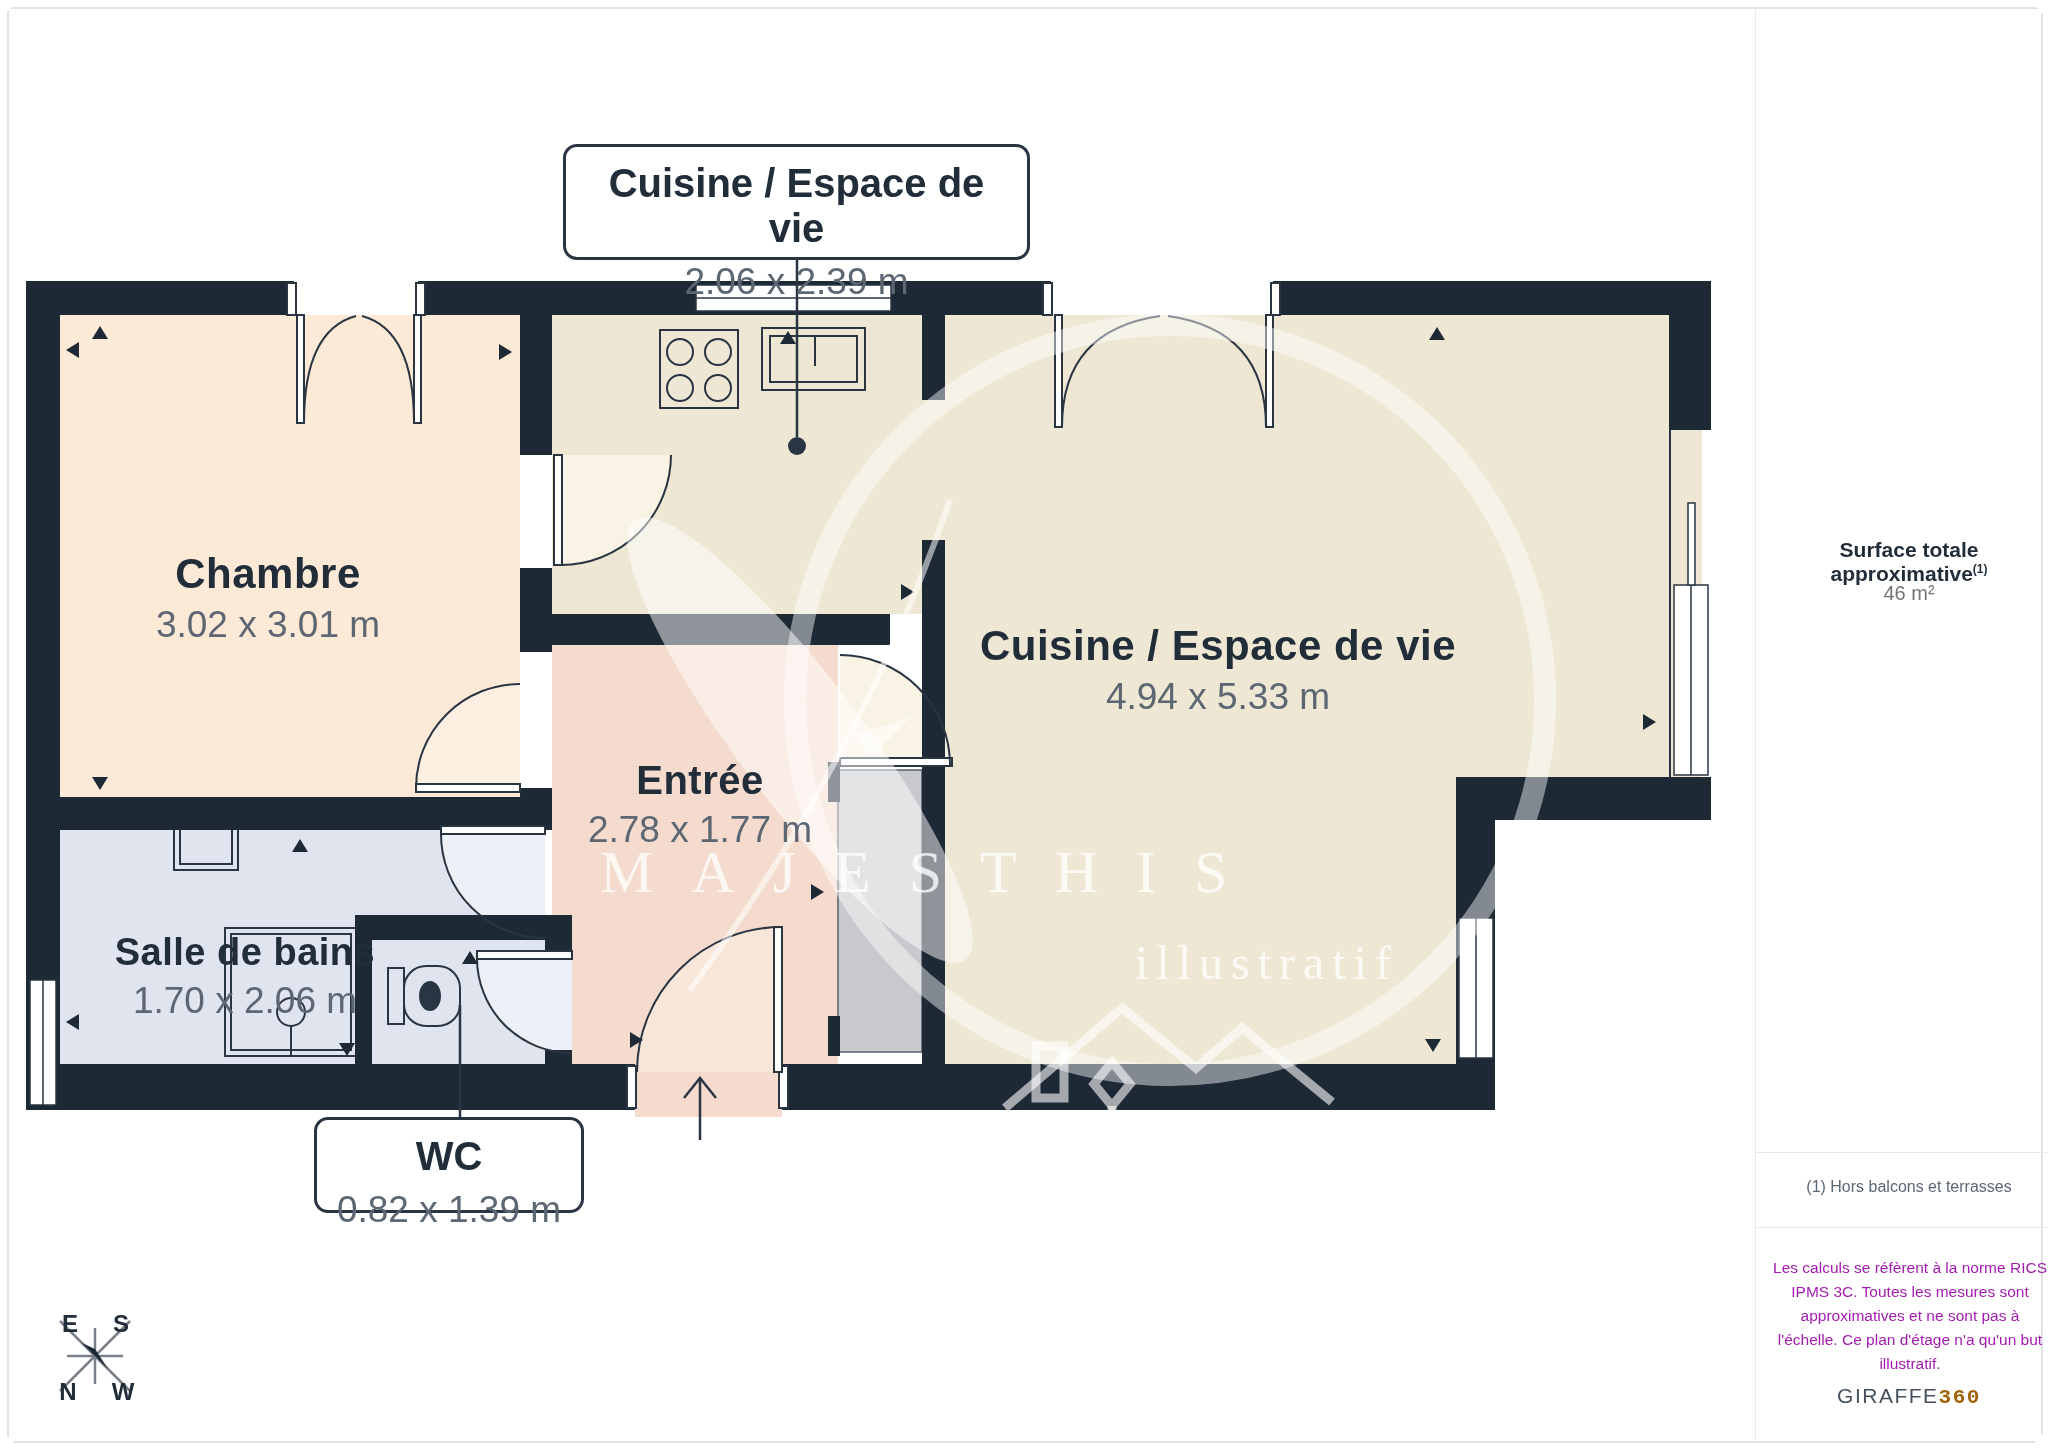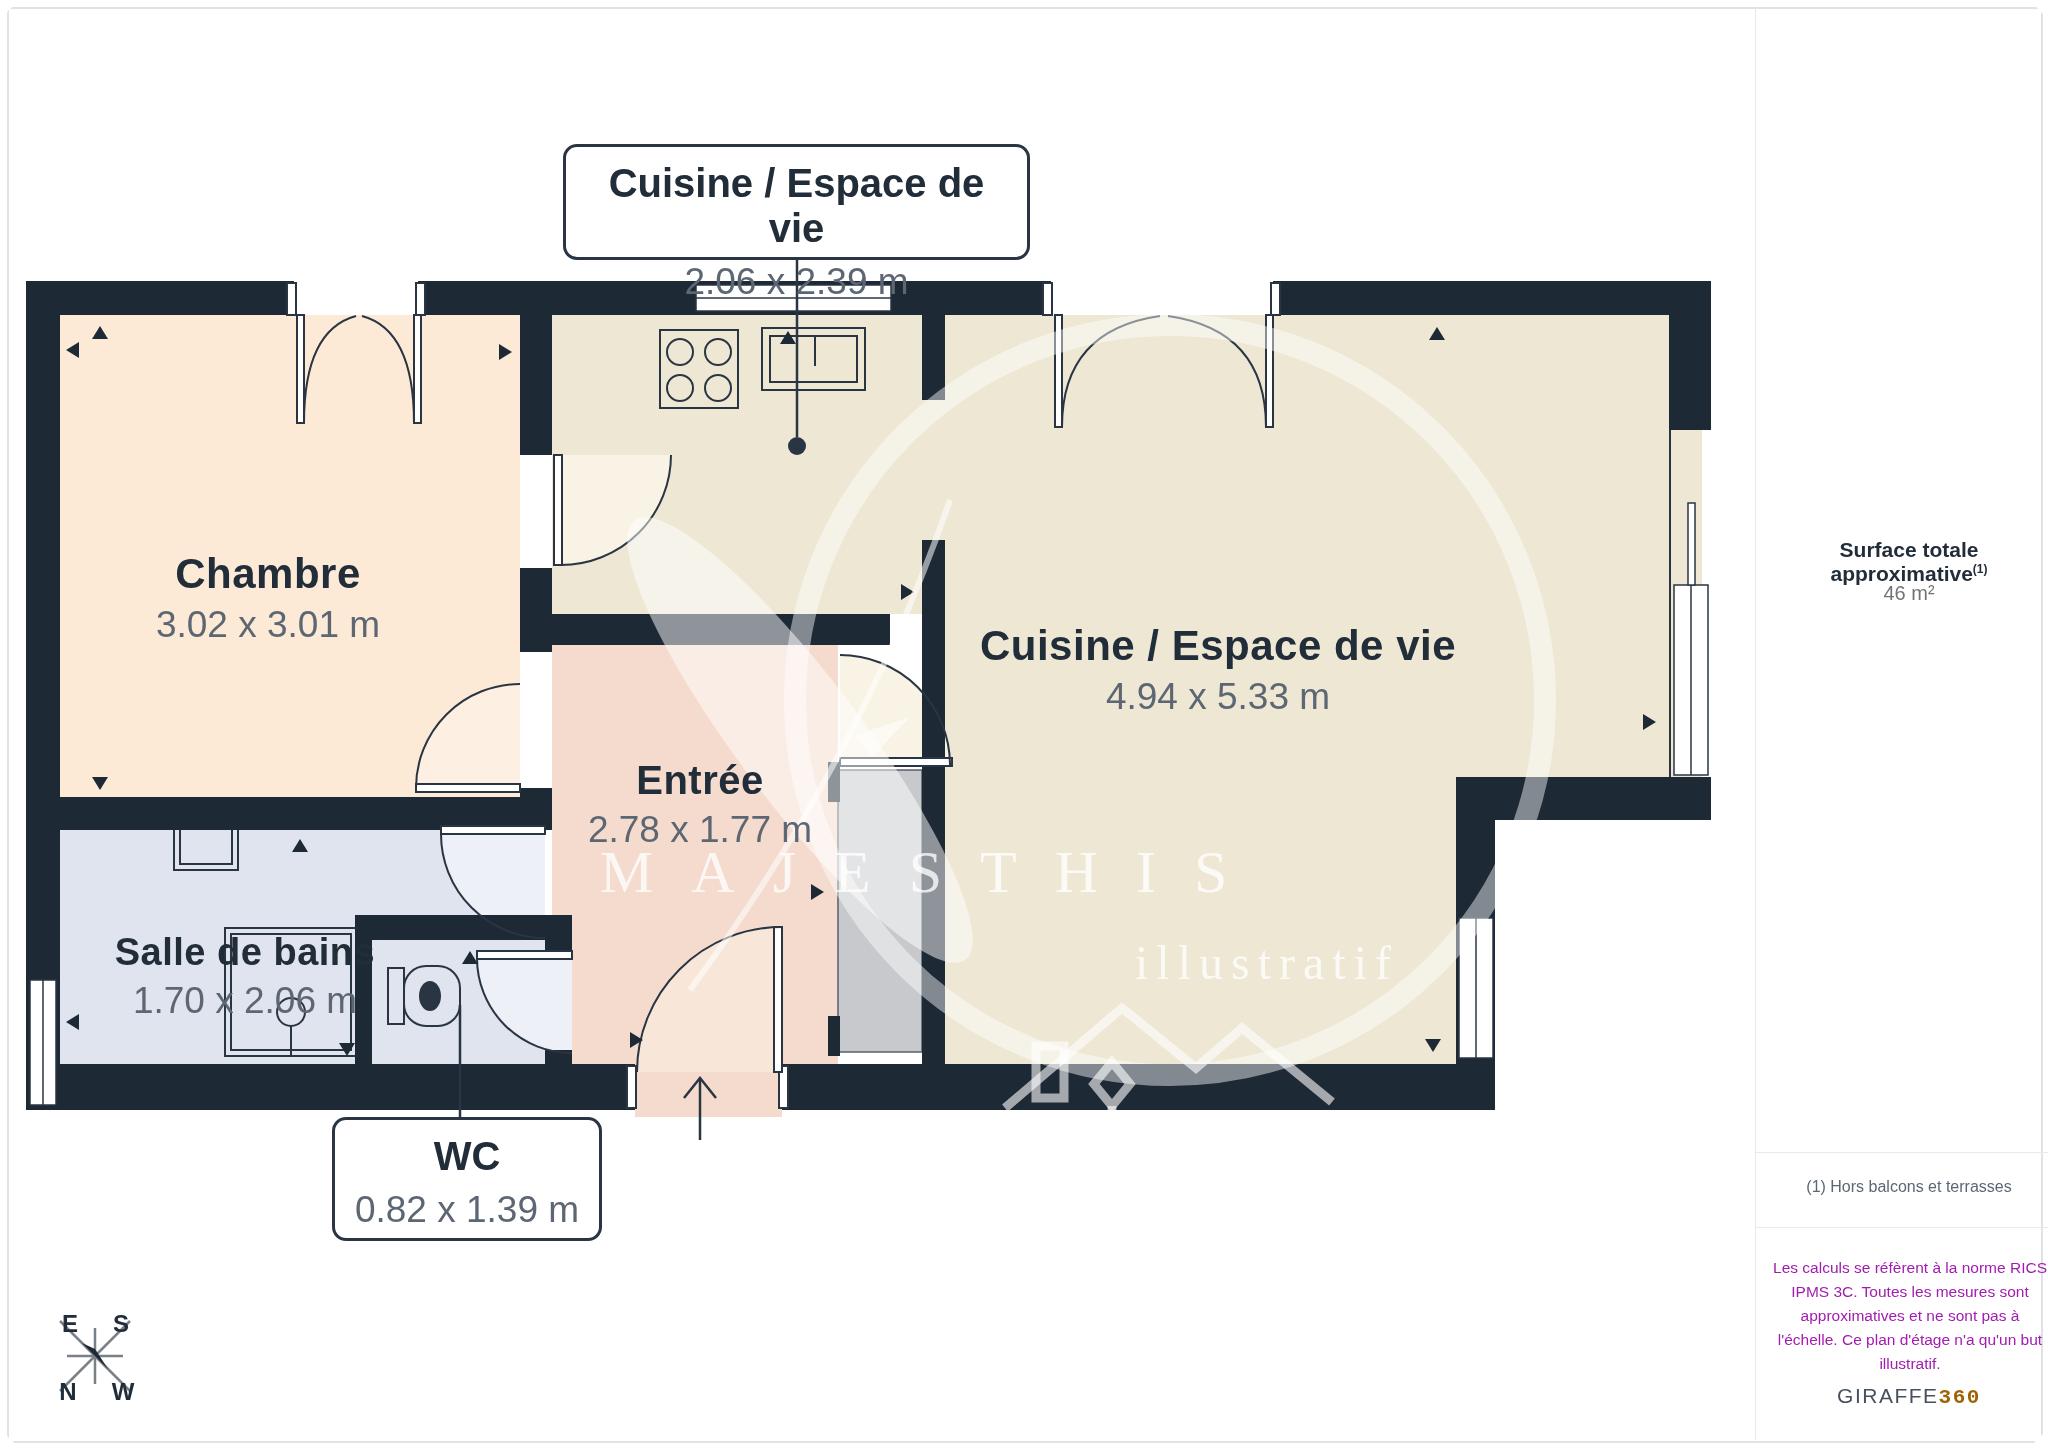--- a/index.html
+++ b/index.html
@@ -240,21 +240,21 @@
       <line x1="67" y1="1356" x2="123" y2="1356"></line>
       <path d="M95,1356 L82,1343 L95,1349 L108,1369 Z" fill="#1e2936" stroke="none"></path>
     </g>
   </svg>
 
   <div class="callout" style="left:563px;top:144px;width:467px;height:116px;">
     <div class="title">Cuisine / Espace de vie</div>
     <div class="dims">2.06 x 2.39 m</div>
   </div>
 
-  <div class="callout" style="left:332px;top:1117px;width:270px;height:124px;">
+  <div class="callout" style="left:314px;top:1117px;width:270px;height:96px;">
     <div class="title">WC</div>
     <div class="dims">0.82 x 1.39 m</div>
   </div>
 
   <div class="room-label" style="left:68px;top:550px;width:400px;">
     <div class="name">Chambre</div>
     <div class="dims">3.02 x 3.01 m</div>
   </div>
 
   <div class="room-label" style="left:918px;top:622px;width:600px;">

